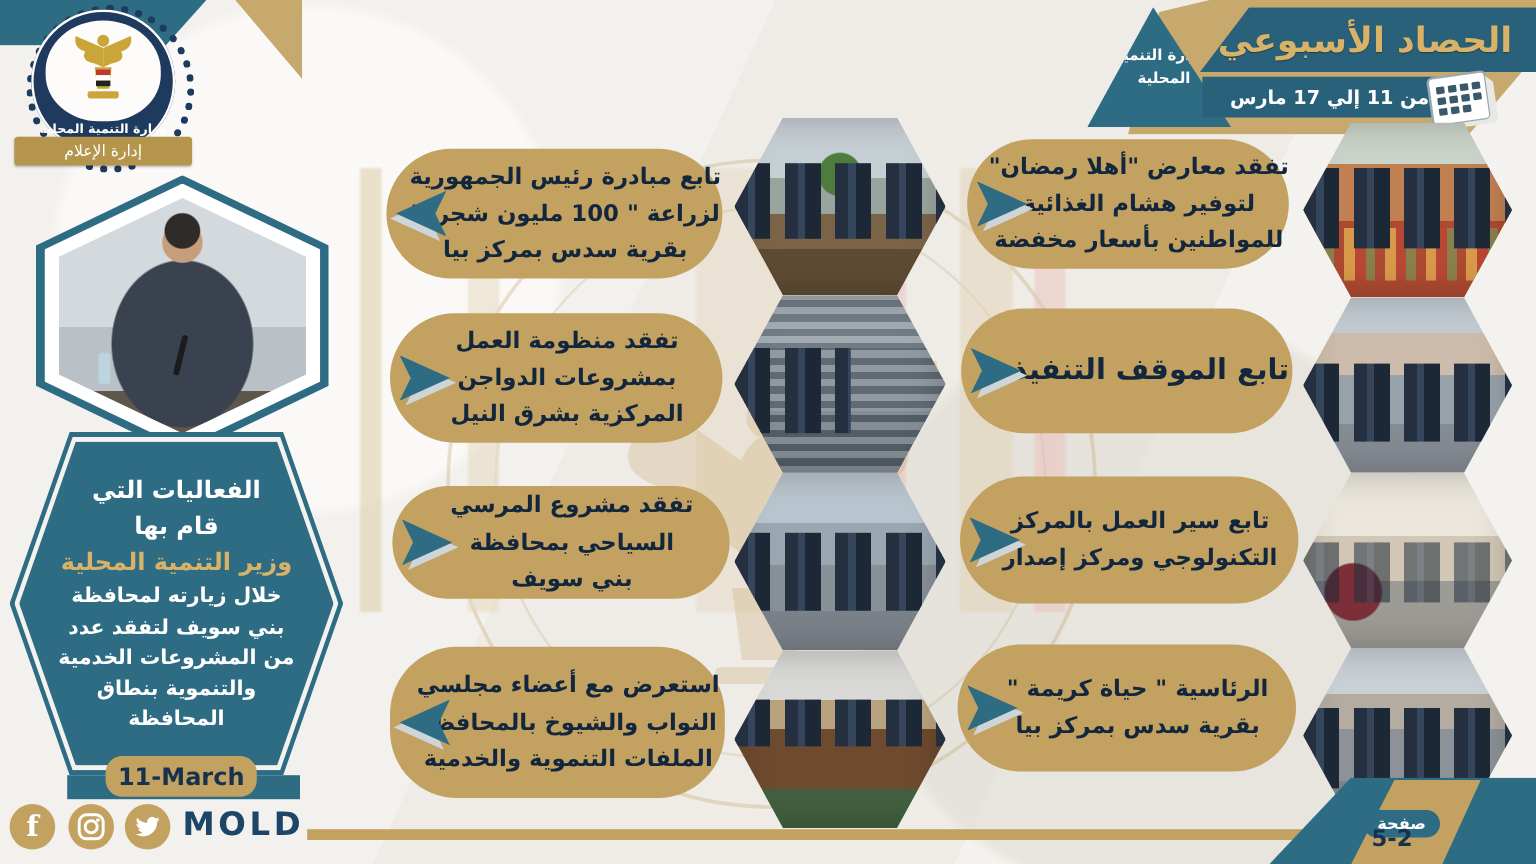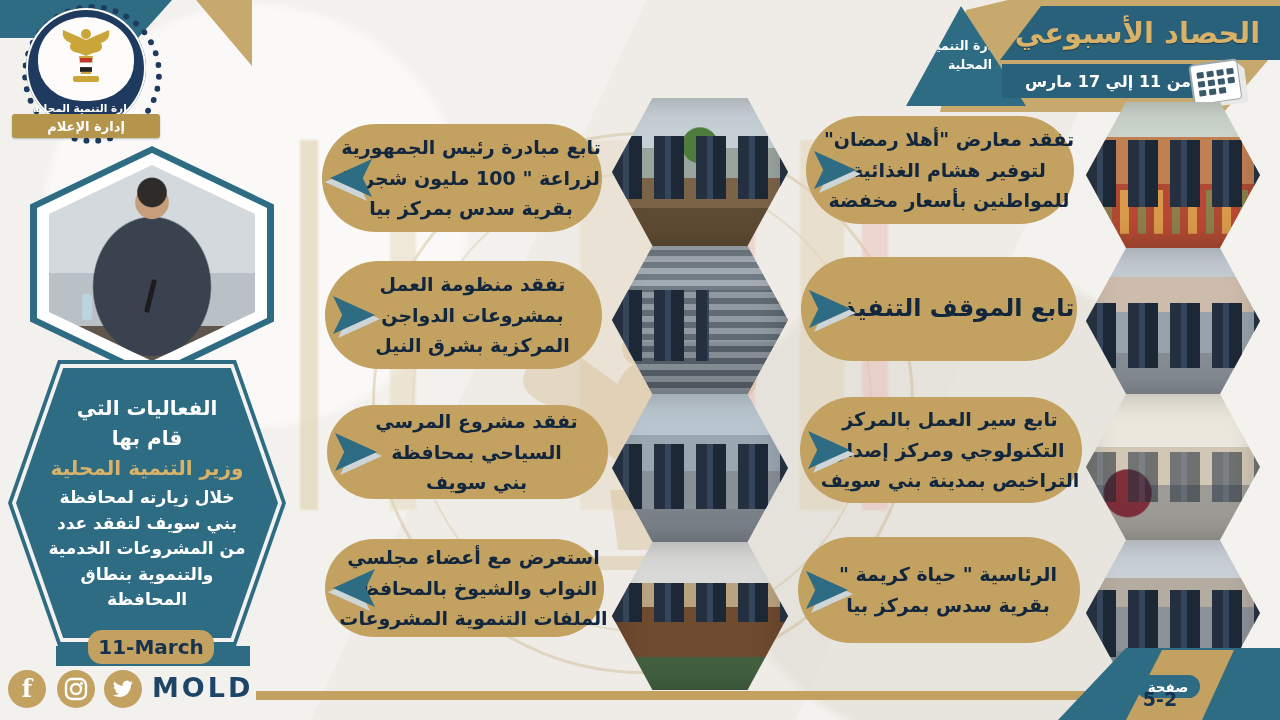--- a/index.html
+++ b/index.html
@@ -26,21 +26,21 @@
   .eagle-wm{left:470px;top:240px;opacity:.28;}
 
   
   .tl-teal{left:0;top:0;width:172px;height:38px;background:#2e6c84;clip-path:polygon(0 0,172px 0,138px 38px,0 38px);}
   .tl-tan{left:196px;top:0;width:56px;height:66px;background:#c7a96e;clip-path:polygon(0 0,100% 0,100% 100%);}
   .badge{left:16px;top:4px;width:150px;height:150px;}
   .badge .scallop{position:absolute;left:6px;top:0;width:128px;height:128px;border-radius:50%;border:6px dotted #1e3a5f;}
   .badge .outer{position:absolute;left:10px;top:4px;width:120px;height:120px;border-radius:50%;background:#1e3a5f;box-shadow:0 0 0 2px #fdfcfa inset;}
   .badge .inner{position:absolute;left:22px;top:13px;width:96px;height:84px;border-radius:50% 50% 46% 46%;background:#fdfcfa;}
   .badge .min-name{position:absolute;left:6px;top:98px;width:128px;text-align:center;color:#fff;font-size:10.5px;font-weight:700;direction:rtl;}
-  .ribbon{left:12px;top:114px;width:148px;height:24px;background:#b5944c;border-radius:3px;display:flex;align-items:center;justify-content:center;color:#fff;font-size:13px;font-weight:700;direction:rtl;box-shadow:0 1px 2px rgba(0,0,0,.25);}
+  .ribbon{left:12px;top:114px;width:148px;height:24px;background:#b5944c;border-radius:3px;display:flex;align-items:center;justify-content:center;color:#fff;font-size:13px;font-weight:400;direction:rtl;box-shadow:0 1px 2px rgba(0,0,0,.25);}
   .badge svg{position:absolute;left:45px;top:22px;}
 
   
   .hdr-tan{left:930px;top:0;width:350px;height:112px;background:#c7a96e;
     clip-path:polygon(78px 0,350px 0,350px 46px,294px 112px,10px 112px,36px 10px);}
   .hdr-title{left:995px;top:6px;width:285px;height:54px;background:#2a617a;
     clip-path:polygon(46px 0,285px 0,285px 54px,5px 54px);
     display:flex;align-items:center;justify-content:center;}
   .hdr-title span{color:#d9b26a;font-size:29px;font-weight:800;direction:rtl;text-shadow:0 1px 1px rgba(0,0,0,.35);}
   .hdr-tri{left:906px;top:6px;width:120px;height:100px;background:#2e6c84;clip-path:polygon(55px 0,120px 100px,0 100px);}
@@ -80,21 +80,21 @@
   .pill .ln{color:#12263d;font-weight:800;font-size:19px;line-height:1.62;display:block;white-space:nowrap;}
   .pill.big .ln{font-size:24px;line-height:1.8;}
   .arrow{position:absolute;left:8px;top:50%;width:42px;height:38px;margin-top:-19px;}
   .arrow b{position:absolute;inset:0;display:block;clip-path:polygon(0 0,100% 50%,0 100%,22% 50%);}
   .arrow .sh{background:#cdd5d9;transform:translate(5px,4px);}
   .arrow .hd{background:#2e6c84;}
   .arrow.flip{transform:scaleX(-1);}
   .p0{left:322px;top:124px;width:280px;height:108px;}
   .p1{left:325px;top:261px;width:277px;height:108px;}
   .p2{left:327px;top:405px;width:281px;height:94px;}
-  .p3{left:325px;top:539px;width:279px;height:98px;}
+  .p3{left:325px;top:539px;width:279px;height:126px;}
   .p4{left:806px;top:116px;width:268px;height:108px;}
   .p5{left:801px;top:257px;width:276px;height:104px;}
   .p6{left:800px;top:397px;width:282px;height:106px;}
   .p7{left:798px;top:537px;width:282px;height:106px;}
 
   
   .hex{position:absolute;clip-path:polygon(23% 0,77% 0,100% 50%,77% 100%,23% 100%,0 50%);box-shadow:inset 0 0 30px rgba(0,0,0,.25);}
   .hc{left:612px;width:176px;height:148px;}
   .hr{left:1086px;width:174px;height:146px;}
   .hc0{top:98px}.hc1{top:246px}.hc2{top:394px}.hc3{top:542px}
@@ -254,21 +254,21 @@
     <span class="ln">السياحي بمحافظة</span>
     <span class="ln">بني سويف</span>
   </div>
   <div class="pill p3">
     <span class="arrow flip">
         <b class="sh"></b>
         <b class="hd"></b>
       </span>
     <span class="ln">استعرض مع أعضاء مجلسي</span>
     <span class="ln">النواب والشيوخ بالمحافظة</span>
-    <span class="ln">الملفات التنموية المشروعات</span>
+    <span class="ln">الملفات التنموية والخدمية</span>
   </div>
 
   <div class="pill p4">
     <span class="arrow">
         <b class="sh"></b>
         <b class="hd"></b>
       </span>
     <span class="ln">تفقد معارض "أهلا رمضان"</span>
     <span class="ln">لتوفير هشام الغذائية</span>
     <span class="ln">للمواطنين بأسعار مخفضة</span>
@@ -280,21 +280,20 @@
       </span>
     <span class="ln">تابع الموقف التنفيذي</span>
   </div>
   <div class="pill p6">
     <span class="arrow">
         <b class="sh"></b>
         <b class="hd"></b>
       </span>
     <span class="ln">تابع سير العمل بالمركز</span>
     <span class="ln">التكنولوجي ومركز إصدار</span>
-    <span class="ln">التراخيص بمدينة بني سويف</span>
   </div>
   <div class="pill p7">
     <span class="arrow">
         <b class="sh"></b>
         <b class="hd"></b>
       </span>
     <span class="ln">الرئاسية " حياة كريمة "</span>
     <span class="ln">بقرية سدس بمركز بيا</span>
   </div>
 

